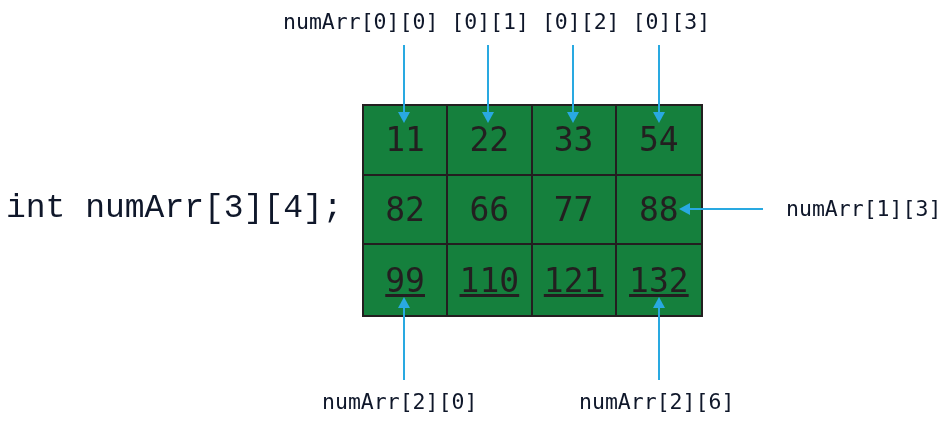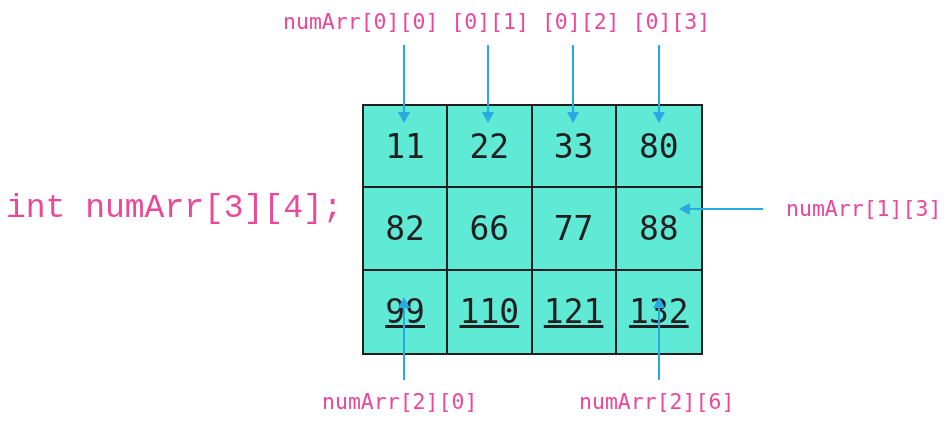--- a/index.html
+++ b/index.html
@@ -1,31 +1,31 @@
 <!DOCTYPE html>
 <html><head>
 <meta charset="utf-8">
 <style>
   html,body{margin:0;padding:0;background:#ffffff;}
   .canvas{
     position:relative;width:950px;height:424px;background:#ffffff;
     font-family:"DejaVu Sans Mono", monospace;color:#231f20;overflow:hidden;
   }
-  .code{position:absolute;white-space:pre;color:#ec4899;}
+  .code{position:absolute;white-space:pre;color:#0f172a;}
   .decl{left:6px;top:190px;font-size:33px;line-height:38px;font-family:Liberation Mono, monospace;}
   .top-label{left:283px;top:9px;font-size:21.5px;line-height:26px;}
   .right-label{left:770px;top:196px;font-size:21.5px;line-height:26px;margin-left:16px;}
   .bl-label{left:322px;top:389px;font-size:21.5px;line-height:26px;}
   .br-label{left:579px;top:389px;font-size:21.5px;line-height:26px;}
 
   .grid{
-    position:absolute;left:362px;top:104px;width:341px;height:251px;
+    position:absolute;left:362px;top:104px;width:341px;height:213px;
     box-sizing:border-box;border:2px solid #231f20;
     display:grid;grid-template-columns:repeat(4,1fr);grid-template-rows:repeat(3,1fr);
-    background:#5eead4;
+    background:#15803d;
   }
   .cell{
     display:flex;align-items:center;justify-content:center;
     font-size:33px;border-right:2px solid #231f20;border-bottom:2px solid #231f20;
   }
   .cell:nth-child(4n){border-right:none;}
   .cell:nth-child(n+9){border-bottom:none;text-decoration:underline;}
 
   .arrow{position:absolute;}
   .arrow .shaft{position:absolute;background:#29a9e1;}
@@ -57,21 +57,21 @@
 <div class="canvas">
 
   <div class="code decl">int numArr[3][4];</div>
 
   <div class="code top-label">numArr[0][0] [0][1] [0][2] [0][3]</div>
 
   <div class="grid">
     <div class="cell">11</div>
     <div class="cell">22</div>
     <div class="cell">33</div>
-    <div class="cell">80</div>
+    <div class="cell">54</div>
     <div class="cell">82</div>
     <div class="cell">66</div>
     <div class="cell">77</div>
     <div class="cell">88</div>
     <div class="cell">99</div>
     <div class="cell">110</div>
     <div class="cell">121</div>
     <div class="cell">132</div>
   </div>
 

